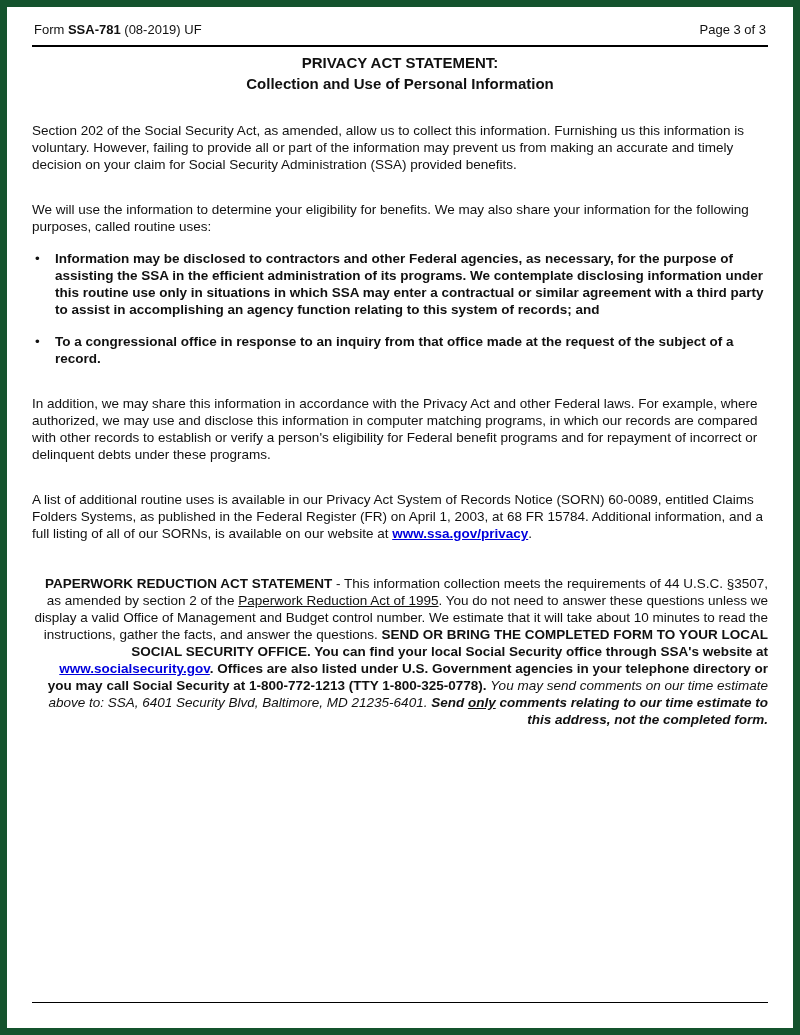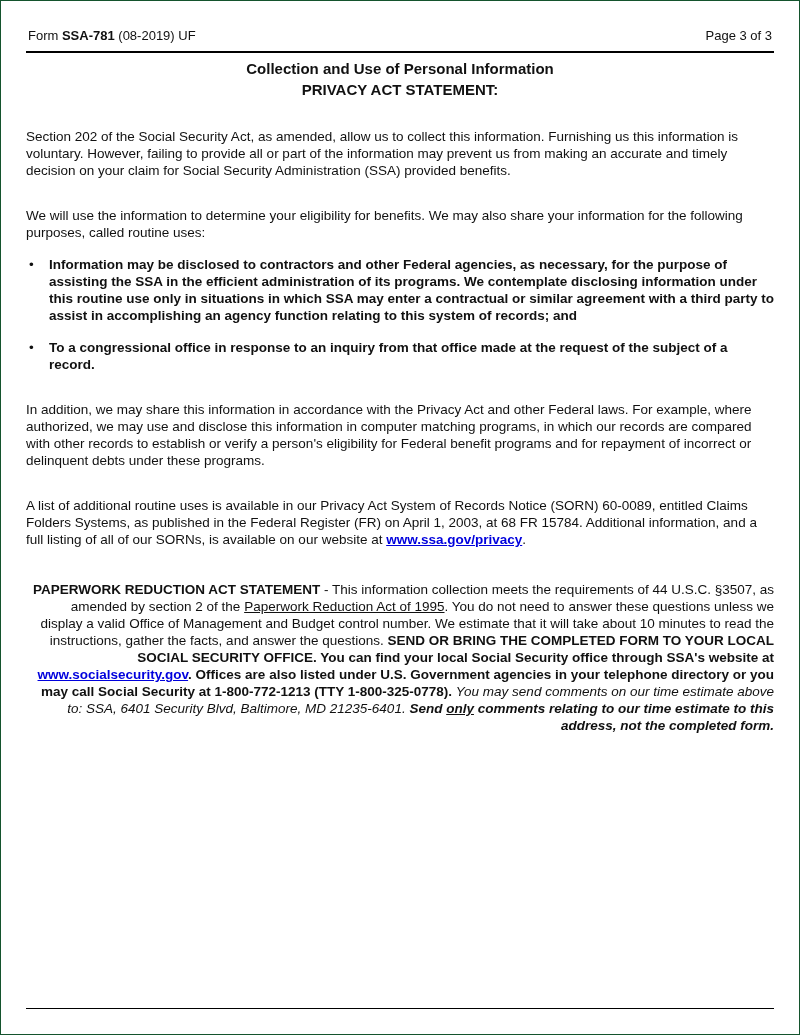--- a/index.html
+++ b/index.html
@@ -7,22 +7,22 @@
   body {
     width: 800px;
     font-family: "Liberation Sans", sans-serif;
     color: #111111;
   }
   .page {
     position: relative;
     width: 800px;
     height: 1035px;
     background: #ffffff;
-    border: 1px solid #14532d;
-    padding: 25px 25px 0 25px;
+    border: 7px solid #14532d;
+    padding: 13px 25px 0 25px;
     font-size: 13.5px;
     line-height: 1.26;
     overflow: hidden;
   }
   .doc-header {
     display: flex;
     justify-content: space-between;
     align-items: baseline;
     font-size: 13px;
     padding: 2px 2px 0 2px;
@@ -68,22 +68,22 @@
 <div class="page">
 
   <header class="doc-header">
     <div class="form-id"><span>Form </span><span class="b">SSA-781</span><span> (08-2019) UF</span></div>
     <div>Page 3 of 3</div>
   </header>
 
   <hr class="rule-top">
 
   <div class="title-block">
+    <div class="title-line">PRIVACY ACT STATEMENT:</div>
     <div class="title-line">Collection and Use of Personal Information</div>
-    <div class="title-line">PRIVACY ACT STATEMENT:</div>
   </div>
 
   <p class="para">Section 202 of the Social Security Act, as amended, allow us to collect this information.  Furnishing us this information is voluntary.  However, failing to provide all or part of the information may prevent us from making an accurate and timely decision on your claim for Social Security Administration (SSA) provided benefits.</p>
 
   <p class="para">We will use the information to determine your eligibility for benefits.  We may also share your information for the following purposes, called routine uses:</p>
 
   <div class="bullets">
     <div class="bullet-row">
       <span class="bullet-char">•</span>
       <span class="bullet-text">Information may be disclosed to contractors and other Federal agencies, as necessary, for the purpose of assisting the SSA in the efficient administration of its programs. We contemplate disclosing information under this routine use only in situations in which SSA may enter a contractual or similar agreement with a third party to assist in accomplishing an agency function relating to this system of records; and</span>

